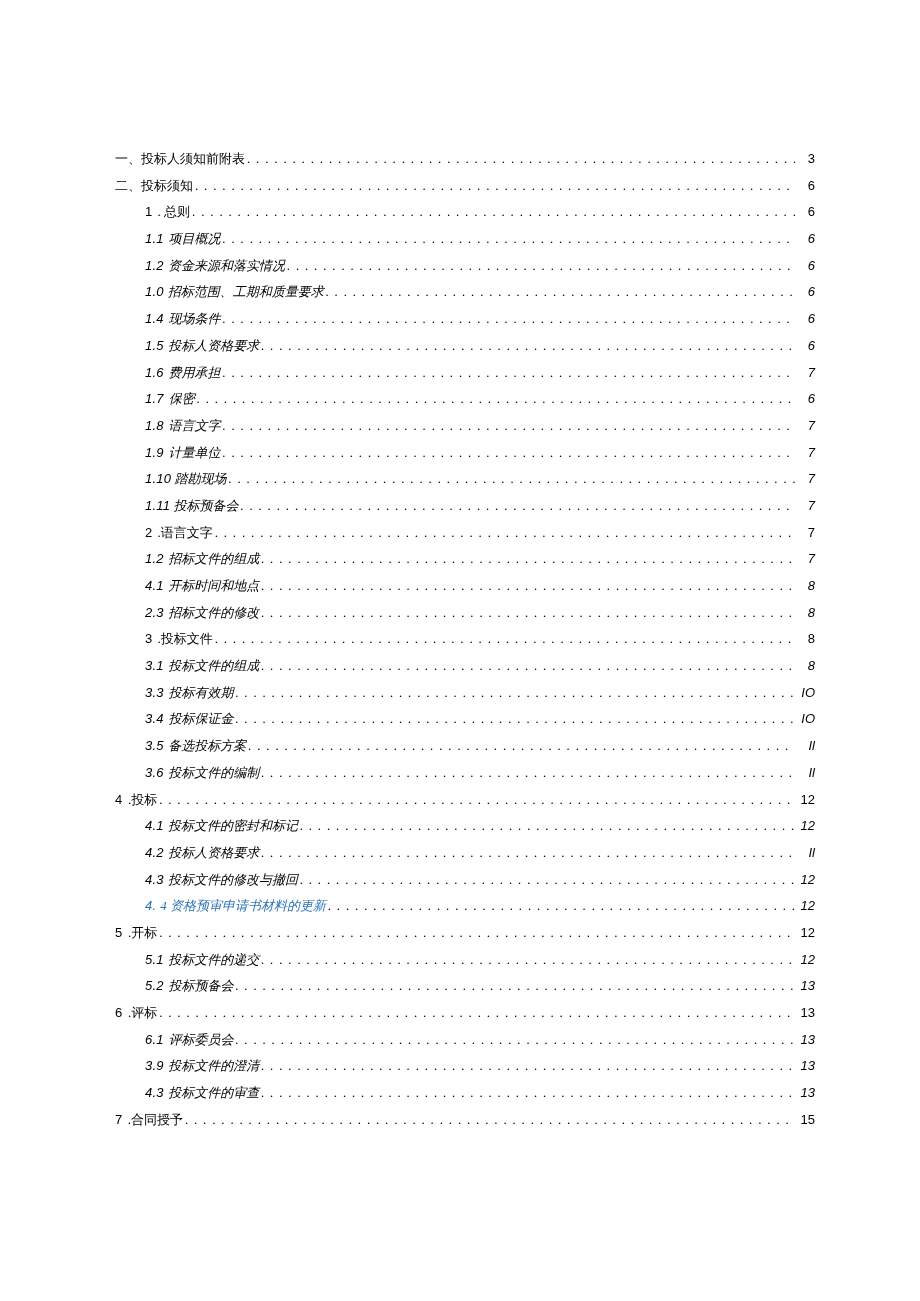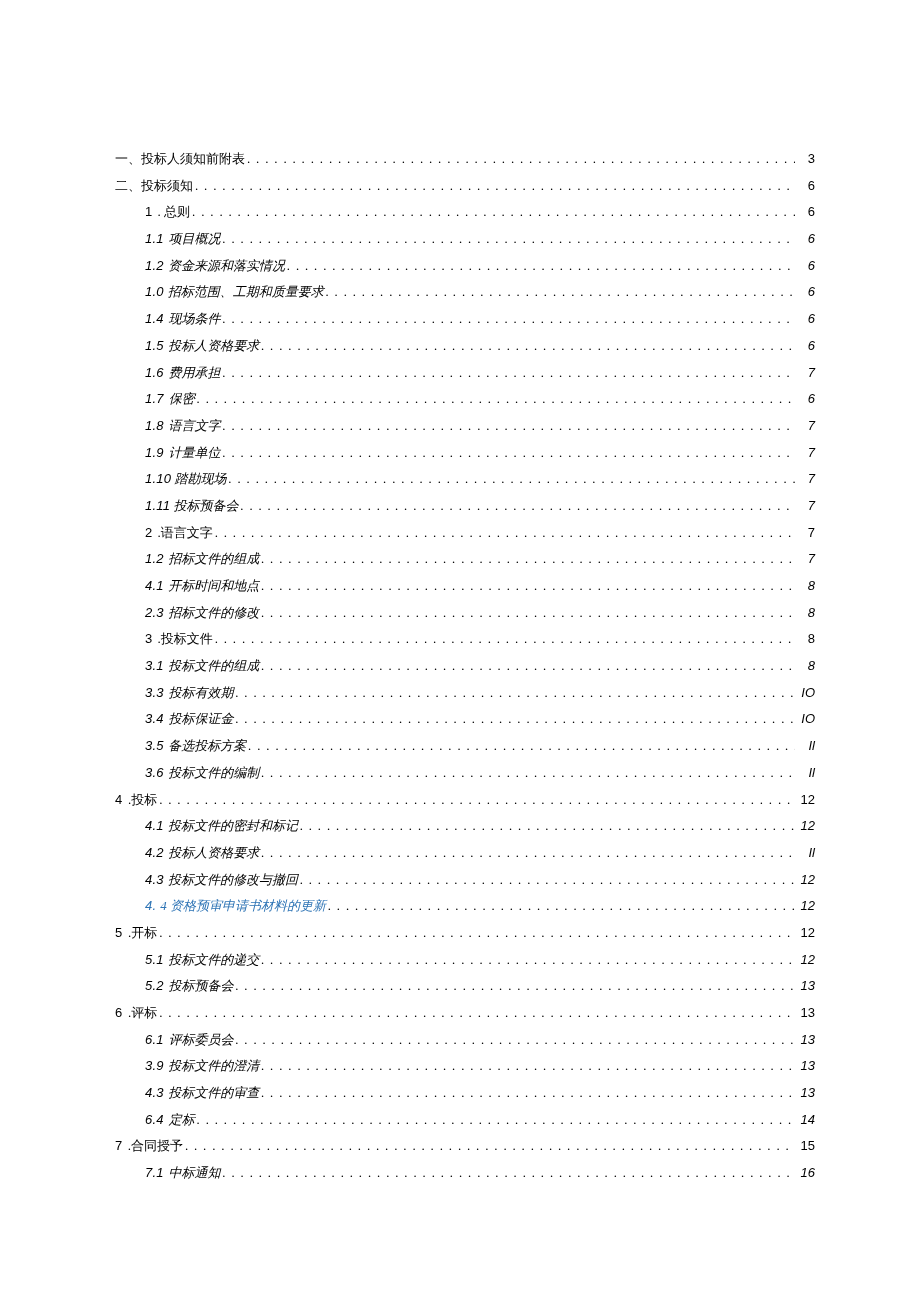--- a/index.html
+++ b/index.html
@@ -306,35 +306,21 @@
         <span class="leader"></span>
         <span class="page-no">13</span>
       </div>
       <div class="toc-line indent-2">
         <span class="num">4.3</span>
         <span class="gap-after-num-big"></span>
         <span class="title ">投标文件的审查</span>
         <span class="leader"></span>
         <span class="page-no">13</span>
       </div>
-      <div class="toc-line indent-2">
-        <span class="num">6.4</span>
-        <span class="gap-after-num-big"></span>
-        <span class="title ">定标</span>
-        <span class="leader"></span>
-        <span class="page-no">14</span>
-      </div>
       <div class="toc-line indent-sec4">
         <span class="num">7</span>
         <span class="gap-after-num-big"></span>
         <span class="title ">.合同授予</span>
         <span class="leader"></span>
         <span class="page-no">15</span>
-      </div>
-      <div class="toc-line indent-2">
-        <span class="num">7.1</span>
-        <span class="gap-after-num-big"></span>
-        <span class="title ">中标通知</span>
-        <span class="leader"></span>
-        <span class="page-no">16</span>
       </div>
     </div>
 </div>
 
 </body></html>

